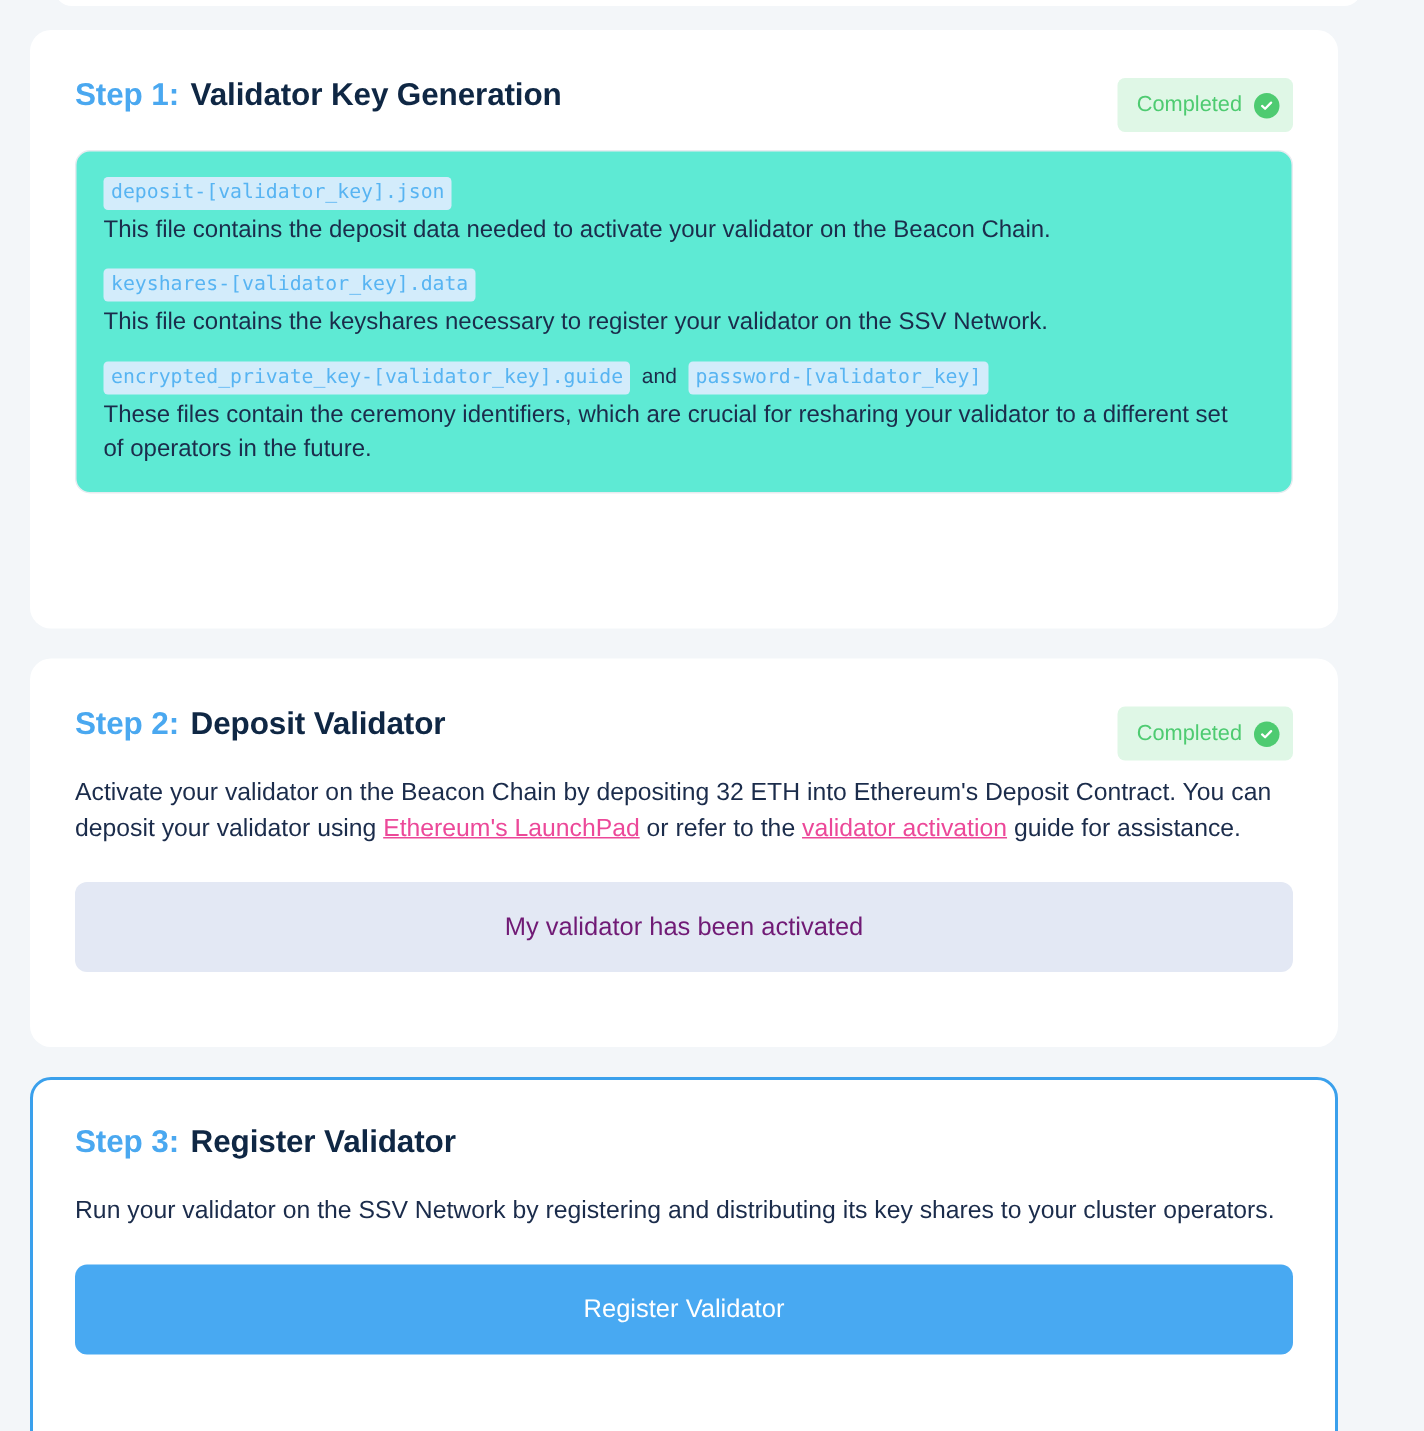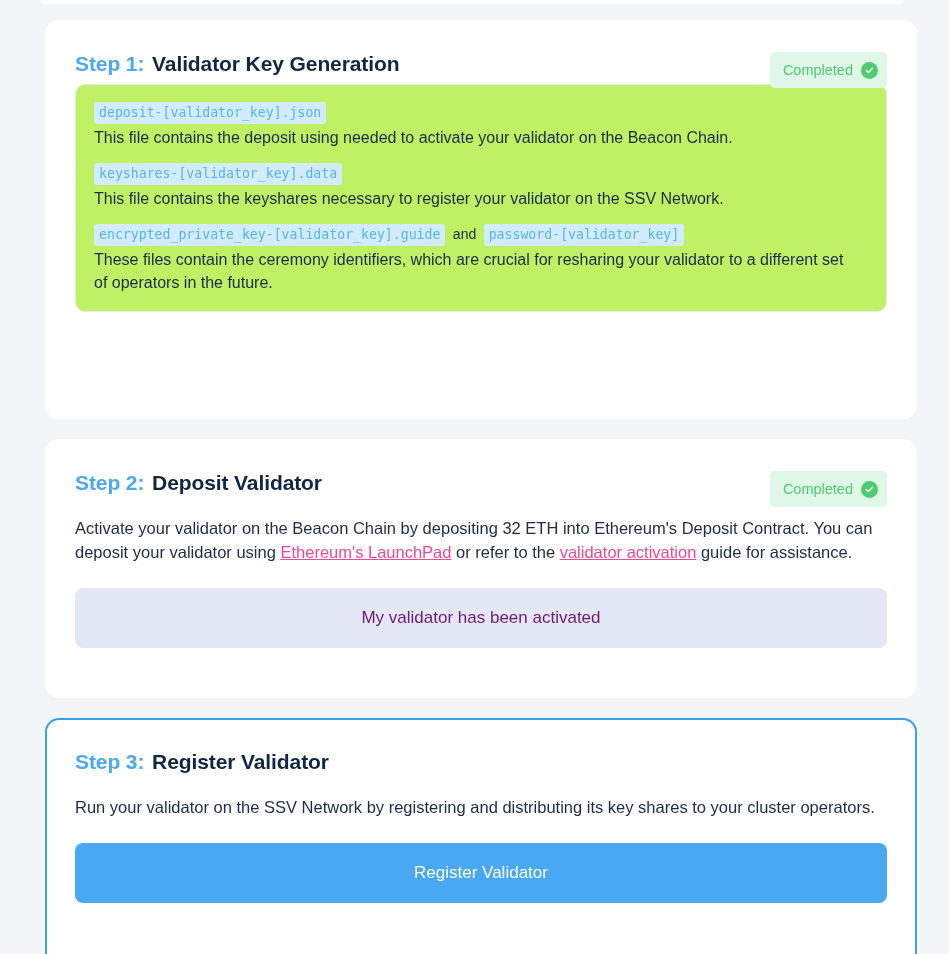--- a/index.html
+++ b/index.html
@@ -27,21 +27,21 @@
     left: 36px;
     top: -14px;
     width: 872px;
     height: 18px;
     background: #ffffff;
     border-radius: 0 0 12px 12px;
   }
 
   .card {
     position: absolute;
-    left: 45px;
+    left: 20px;
     width: 872px;
     background: #ffffff;
     border-radius: 14px;
     box-sizing: border-box;
     padding: 30px 30px 30px 30px;
   }
   .card.active {
     border: 2px solid #3aa0ec;
     padding: 28px 28px 28px 28px;
   }
@@ -107,24 +107,24 @@
     color: #1b2c4b;
     margin-top: 19px;
   }
   .body-text a {
     color: #ec4899;
     margin-top: 28px;
   }
 
   
   .file-panel {
-    margin-top: 6px;
+    margin-top: 22px;
     border: 1px solid #e7ebf0;
     border-radius: 10px;
-    background: #bef264;
+    background: #5eead4;
     padding: 16px 28px 17px 18px;
     box-sizing: border-box;
   }
   .file-row { margin-bottom: 13px; }
   .file-row:last-child { margin-bottom: 0; }
   .chips-line {
     line-height: 22px;
     margin-bottom: 2px;
   }
   .chip {
@@ -196,21 +196,21 @@
       </div>
     </div>
 
 
     <div class="file-panel">
 
       <div class="file-row">
         <div class="chips-line">
           <span class="chip">deposit-[validator_key].json</span>
         </div>
-        <div class="file-desc">This file contains the deposit using needed to activate your validator on the Beacon Chain.</div>
+        <div class="file-desc">This file contains the deposit data needed to activate your validator on the Beacon Chain.</div>
       </div>
 
       <div class="file-row">
         <div class="chips-line">
           <span class="chip">keyshares-[validator_key].data</span>
         </div>
         <div class="file-desc">This file contains the keyshares necessary to register your validator on the SSV Network.</div>
       </div>
 
       <div class="file-row">

